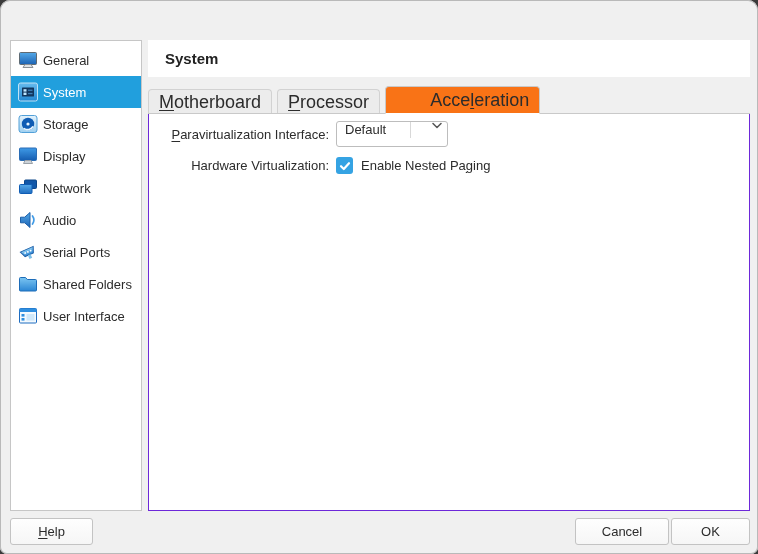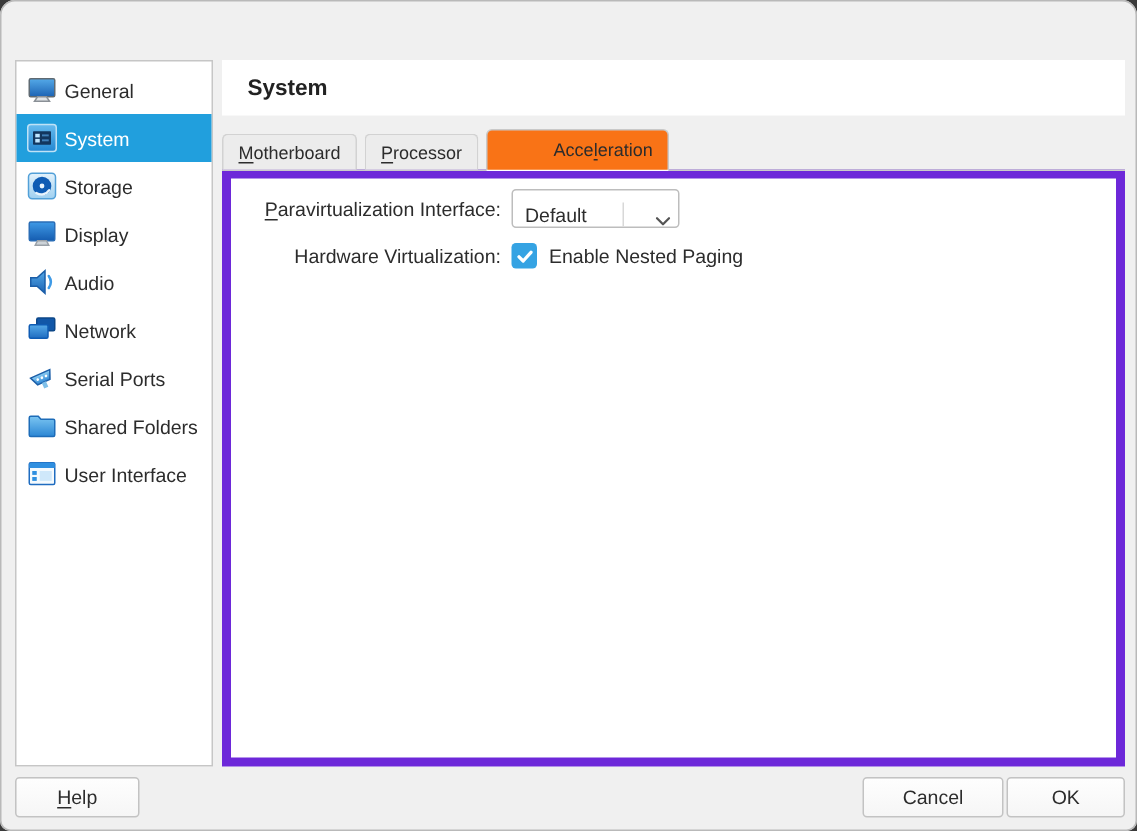--- a/index.html
+++ b/index.html
@@ -53,42 +53,42 @@
   }
   .page-header h1{margin:0;font-size:15px;font-weight:bold;color:#222;}
   
   .tabbar{
     position:absolute;left:148px;top:86px;width:602px;height:28px;
     display:flex;align-items:flex-end;z-index:3;
     border-bottom:1px solid #c9c9c9;box-sizing:border-box;
   }
   .tab{
     height:24px;line-height:24px;padding:0 10px;margin-right:5px;
-    font-size:12px;background:#ececec;border:1px solid #d2d2d2;border-bottom:none;
+    font-size:18px;background:#ececec;border:1px solid #d2d2d2;border-bottom:none;
     border-radius:4px 4px 0 0;cursor:pointer;box-sizing:border-box;text-align:center;
   }
   .tab.active{
     height:28px;line-height:27px;background:#f97316;
     border:1px solid #c9c9c9;border-bottom:1px solid #ffffff;
     margin-bottom:-1px;position:relative;padding-left:44px;
   }
   .mn{text-decoration:underline;text-underline-offset:2px;}
   
   .content{
     position:absolute;left:148px;top:113px;width:602px;height:398px;
-    background:#ffffff;border:6px solid #6d28d9;box-sizing:border-box;z-index:1;
+    background:#ffffff;border:1px solid #6d28d9;box-sizing:border-box;z-index:1;
   }
   .form-row{position:absolute;left:0;display:flex;align-items:center;font-size:13px;}
   .form-row .flabel{width:180px;text-align:right;flex:0 0 180px;}
   .row-paravirt{top:7px;height:26px;}
   .row-hwvirt{top:43px;height:17px;}
   .dropdown{
     margin-left:7px;height:26px;min-width:67px;box-sizing:border-box;
     background:#ffffff;border:1px solid #bdbdbd;border-radius:3px;
-    display:flex;align-items:flex-end;cursor:pointer;gap:16px;
+    display:flex;align-items:flex-start;cursor:pointer;gap:16px;
   }
   .dd-text{padding:0 8px;font-size:13px;}
   .dd-sep{width:1px;height:16px;background:#d8d8d8;}
   .dd-arrow{width:20px;display:flex;align-items:center;justify-content:center;}
   .checkbox{
     margin-left:7px;width:17px;height:17px;border-radius:3px;
     background:#35a3e3;display:flex;align-items:center;justify-content:center;
     cursor:pointer;flex:0 0 17px;
   }
   .cb-option{margin-left:8px;}
@@ -179,46 +179,46 @@
           <path d="M8 15.5 H14 L15.5 18.5 H6.5 Z" fill="#cdd3d8" stroke="#9aa1a8"></path>
         </svg>
       </span>
       <span class="side-label">Display</span>
     </div>
 
     <div class="side-item">
       <span class="icon">
         <svg width="22" height="22" viewBox="0 0 22 22">
           <defs>
+              <linearGradient id="g6" x1="0" y1="0" x2="0" y2="1">
+                <stop offset="0" stop-color="#55aae9"></stop>
+                <stop offset="1" stop-color="#1f6cc0"></stop>
+              </linearGradient>
+            </defs>
+          <rect x="7.5" y="3" width="12" height="8.5" rx="1" fill="#1157a8" stroke="#0d4788"></rect>
+          <rect x="2.5" y="7.5" width="12.5" height="9" rx="1" fill="url(#g6)" stroke="#0f5cb4"></rect>
+        </svg>
+      </span>
+      <span class="side-label">Network</span>
+    </div>
+
+    <div class="side-item">
+      <span class="icon">
+        <svg width="22" height="22" viewBox="0 0 22 22">
+          <defs>
               <linearGradient id="g5" x1="0" y1="0" x2="0" y2="1">
                 <stop offset="0" stop-color="#54a9e8"></stop>
                 <stop offset="1" stop-color="#1c63b4"></stop>
               </linearGradient>
             </defs>
           <path d="M3.5 8.2 h4.2 L13 3.5 v15 L7.7 13.8 H3.5 Z" fill="url(#g5)" stroke="#1b5ea8"></path>
           <path d="M15.5 7 q2.8 4 0 8" stroke="#3f9ae6" stroke-width="1.7" fill="none" stroke-linecap="round"></path>
         </svg>
       </span>
       <span class="side-label">Audio</span>
-    </div>
-
-    <div class="side-item">
-      <span class="icon">
-        <svg width="22" height="22" viewBox="0 0 22 22">
-          <defs>
-              <linearGradient id="g6" x1="0" y1="0" x2="0" y2="1">
-                <stop offset="0" stop-color="#55aae9"></stop>
-                <stop offset="1" stop-color="#1f6cc0"></stop>
-              </linearGradient>
-            </defs>
-          <rect x="7.5" y="3" width="12" height="8.5" rx="1" fill="#1157a8" stroke="#0d4788"></rect>
-          <rect x="2.5" y="7.5" width="12.5" height="9" rx="1" fill="url(#g6)" stroke="#0f5cb4"></rect>
-        </svg>
-      </span>
-      <span class="side-label">Network</span>
     </div>
 
     <div class="side-item">
       <span class="icon">
         <svg width="22" height="22" viewBox="0 0 22 22">
           <defs>
               <linearGradient id="g7" x1="0" y1="0" x2="0" y2="1">
                 <stop offset="0" stop-color="#8fd0f4"></stop>
                 <stop offset="1" stop-color="#2f86d4"></stop>
               </linearGradient>

